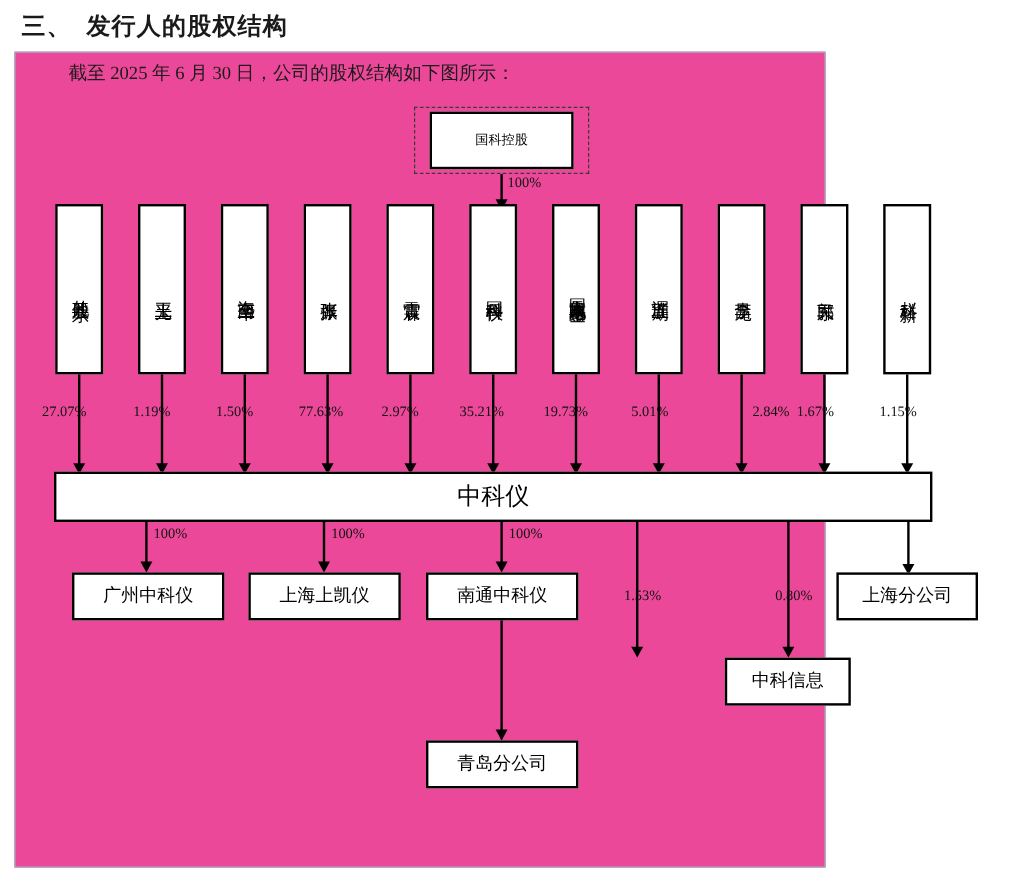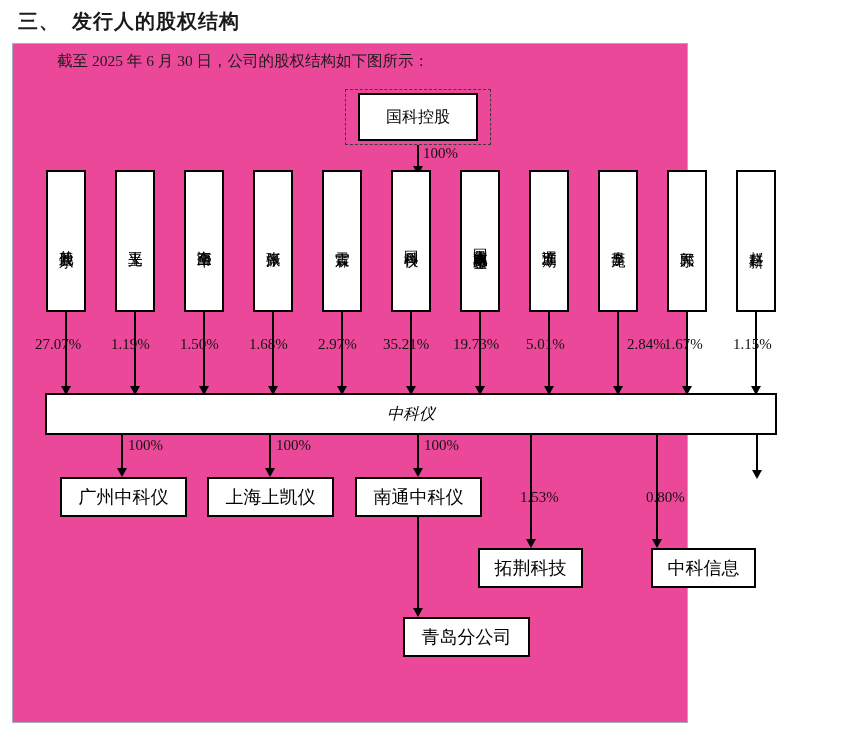--- a/index.html
+++ b/index.html
@@ -50,61 +50,60 @@
 
   
   .node {
     position: absolute;
     border: 2px solid #000;
     background: #fff;
     display: flex;
     align-items: center;
     justify-content: center;
     text-align: center;
-    font-size: 18px;
+    font-size: 15px;
     line-height: 1.12;
     color: #000;
   }
   .node.vertical {
     writing-mode: vertical-rl;
     text-orientation: upright;
     letter-spacing: 1px;
     font-size: 14.5px;
     padding: 4px 0;
   }
   .node.controller {
     border-width: 2px;
-    font-size: 16px;
+    font-size: 11px;
   }
   .dashed-wrap {
     position: absolute;
     border: 1.5px dashed #3a3a3a;
     background: transparent;
   }
   .node.main-entity {
-    font-size: 16px;
-    font-style: italic;
+    font-size: 20px;
   }
 
   
   .vline {
     position: absolute;
     width: 0;
     border-left: 2px solid #000;
   }
   .arrow-down {
     position: absolute;
     width: 0; height: 0;
     border-left: 5px solid transparent;
     border-right: 5px solid transparent;
     border-top: 9px solid #000;
   }
   .pct {
     position: absolute;
-    font-size: 15px;
+    font-size: 12px;
     color: #111;
     white-space: nowrap;
   }
 </style>
 </head>
 <body>
 
 <div id="page-title">三、  发行人的股权结构</div>
 
 <div id="diagram-panel">
@@ -137,21 +136,21 @@
   <div class="vline" style="left:121px; top:268px; height:81px;"></div>
   <div class="arrow-down" style="left:117px; top:342px;"></div>
   <div class="pct" style="left:98px;  top:292px;">1.19%</div>
 
   <div class="vline" style="left:190px; top:268px; height:81px;"></div>
   <div class="arrow-down" style="left:186px; top:342px;"></div>
   <div class="pct" style="left:167px; top:292px;">1.50%</div>
 
   <div class="vline" style="left:259px; top:268px; height:81px;"></div>
   <div class="arrow-down" style="left:255px; top:342px;"></div>
-  <div class="pct" style="left:236px; top:292px;">1.68%</div>
+  <div class="pct" style="left:236px; top:292px;">77.63%</div>
 
   <div class="vline" style="left:328px; top:268px; height:81px;"></div>
   <div class="arrow-down" style="left:324px; top:342px;"></div>
   <div class="pct" style="left:305px; top:292px;">2.97%</div>
 
   <div class="vline" style="left:397px; top:268px; height:81px;"></div>
   <div class="arrow-down" style="left:393px; top:342px;"></div>
   <div class="pct" style="left:370px; top:292px;">35.21%</div>
 
   <div class="vline" style="left:466px; top:268px; height:81px;"></div>
@@ -187,27 +186,27 @@
   <div class="node" style="left:194px; top:433px; width:127px; height:40px;">上海上凯仪</div>
 
   <div class="vline" style="left:404px; top:391px; height:40px;"></div>
   <div class="arrow-down" style="left:400px; top:424px;"></div>
   <div class="pct" style="left:411px; top:393px;">100%</div>
   <div class="node" style="left:342px; top:433px; width:127px; height:40px;">南通中科仪</div>
 
   <div class="vline" style="left:517px; top:391px; height:111px;"></div>
   <div class="arrow-down" style="left:513px; top:495px;"></div>
   <div class="pct" style="left:507px; top:445px;">1.53%</div>
-  <div class="node" style="left:465px; top:504px; width:105px; height:40px;">拓荆科技</div>
 
   <div class="vline" style="left:643px; top:391px; height:111px;"></div>
   <div class="arrow-down" style="left:639px; top:495px;"></div>
   <div class="pct" style="left:633px; top:445px;">0.80%</div>
-  <div class="node" style="left:591px; top:504px; width:105px; height:40px;margin-left:47px;">中科信息</div>
+  <div class="node" style="left:591px; top:504px; width:105px; height:40px;">中科信息</div>
 
   <div class="vline" style="left:743px; top:391px; height:42px;"></div>
   <div class="arrow-down" style="left:739px; top:426px;"></div>
+  <div class="node" style="left:684px; top:433px; width:118px; height:40px;">上海分公司</div>
 
   <div class="vline" style="left:404px; top:473px; height:99px;"></div>
   <div class="arrow-down" style="left:400px; top:564px;"></div>
-  <div class="node" style="left:342px; top:573px; width:127px; height:40px;margin-left:48px;">青岛分公司</div>
+  <div class="node" style="left:342px; top:573px; width:127px; height:40px;">青岛分公司</div>
 
 </div>
 
 </body></html>

